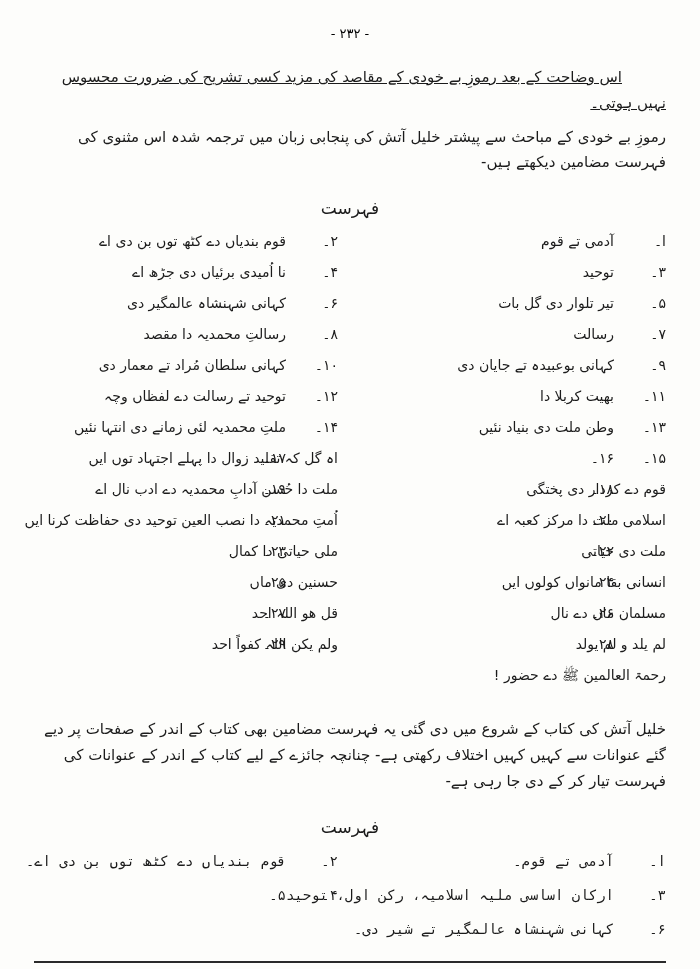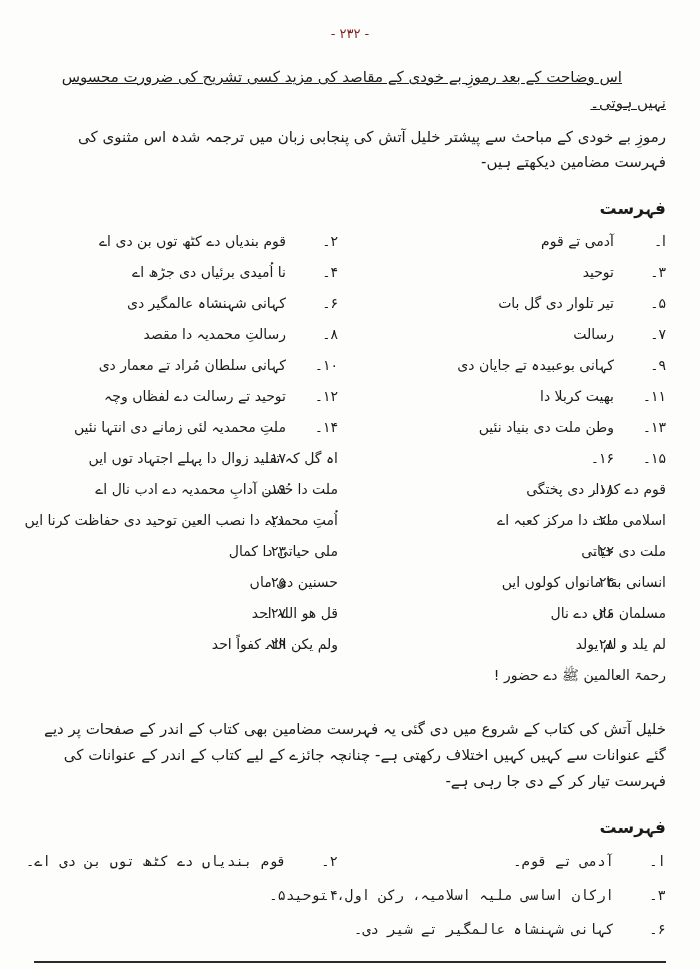--- a/index.html
+++ b/index.html
@@ -17,35 +17,35 @@
     font-family: "DejaVu Sans", sans-serif;
     direction: rtl;
     box-sizing: border-box;
     padding: 26px 34px 20px 34px;
     overflow: hidden;
   }
   .page-number {
     text-align: center;
     font-size: 13px;
     letter-spacing: 2px;
-    color: #7f1d1d;
+    color: #000000;
   }
   .para {
     font-size: 15px;
     line-height: 1.72;
     text-align: right;
     margin: 0;
   }
   .para-1 { margin-top: 24px; text-indent: 44px; text-decoration: underline; }
   .para-2 { margin-top: 8px; }
   .para-3 { margin-top: 26px; }
   .fehrist-heading {
-    text-align: right;
+    text-align: center;
     font-size: 17px;
-    font-weight: bold;
+    font-weight: normal;
     margin: 22px 0 0 0;
   }
   .toc {
     display: grid;
     grid-template-columns: 46px 270px 46px auto;
     column-gap: 6px;
     margin-top: 8px;
     font-size: 14px;
   }
   .toc .num {

